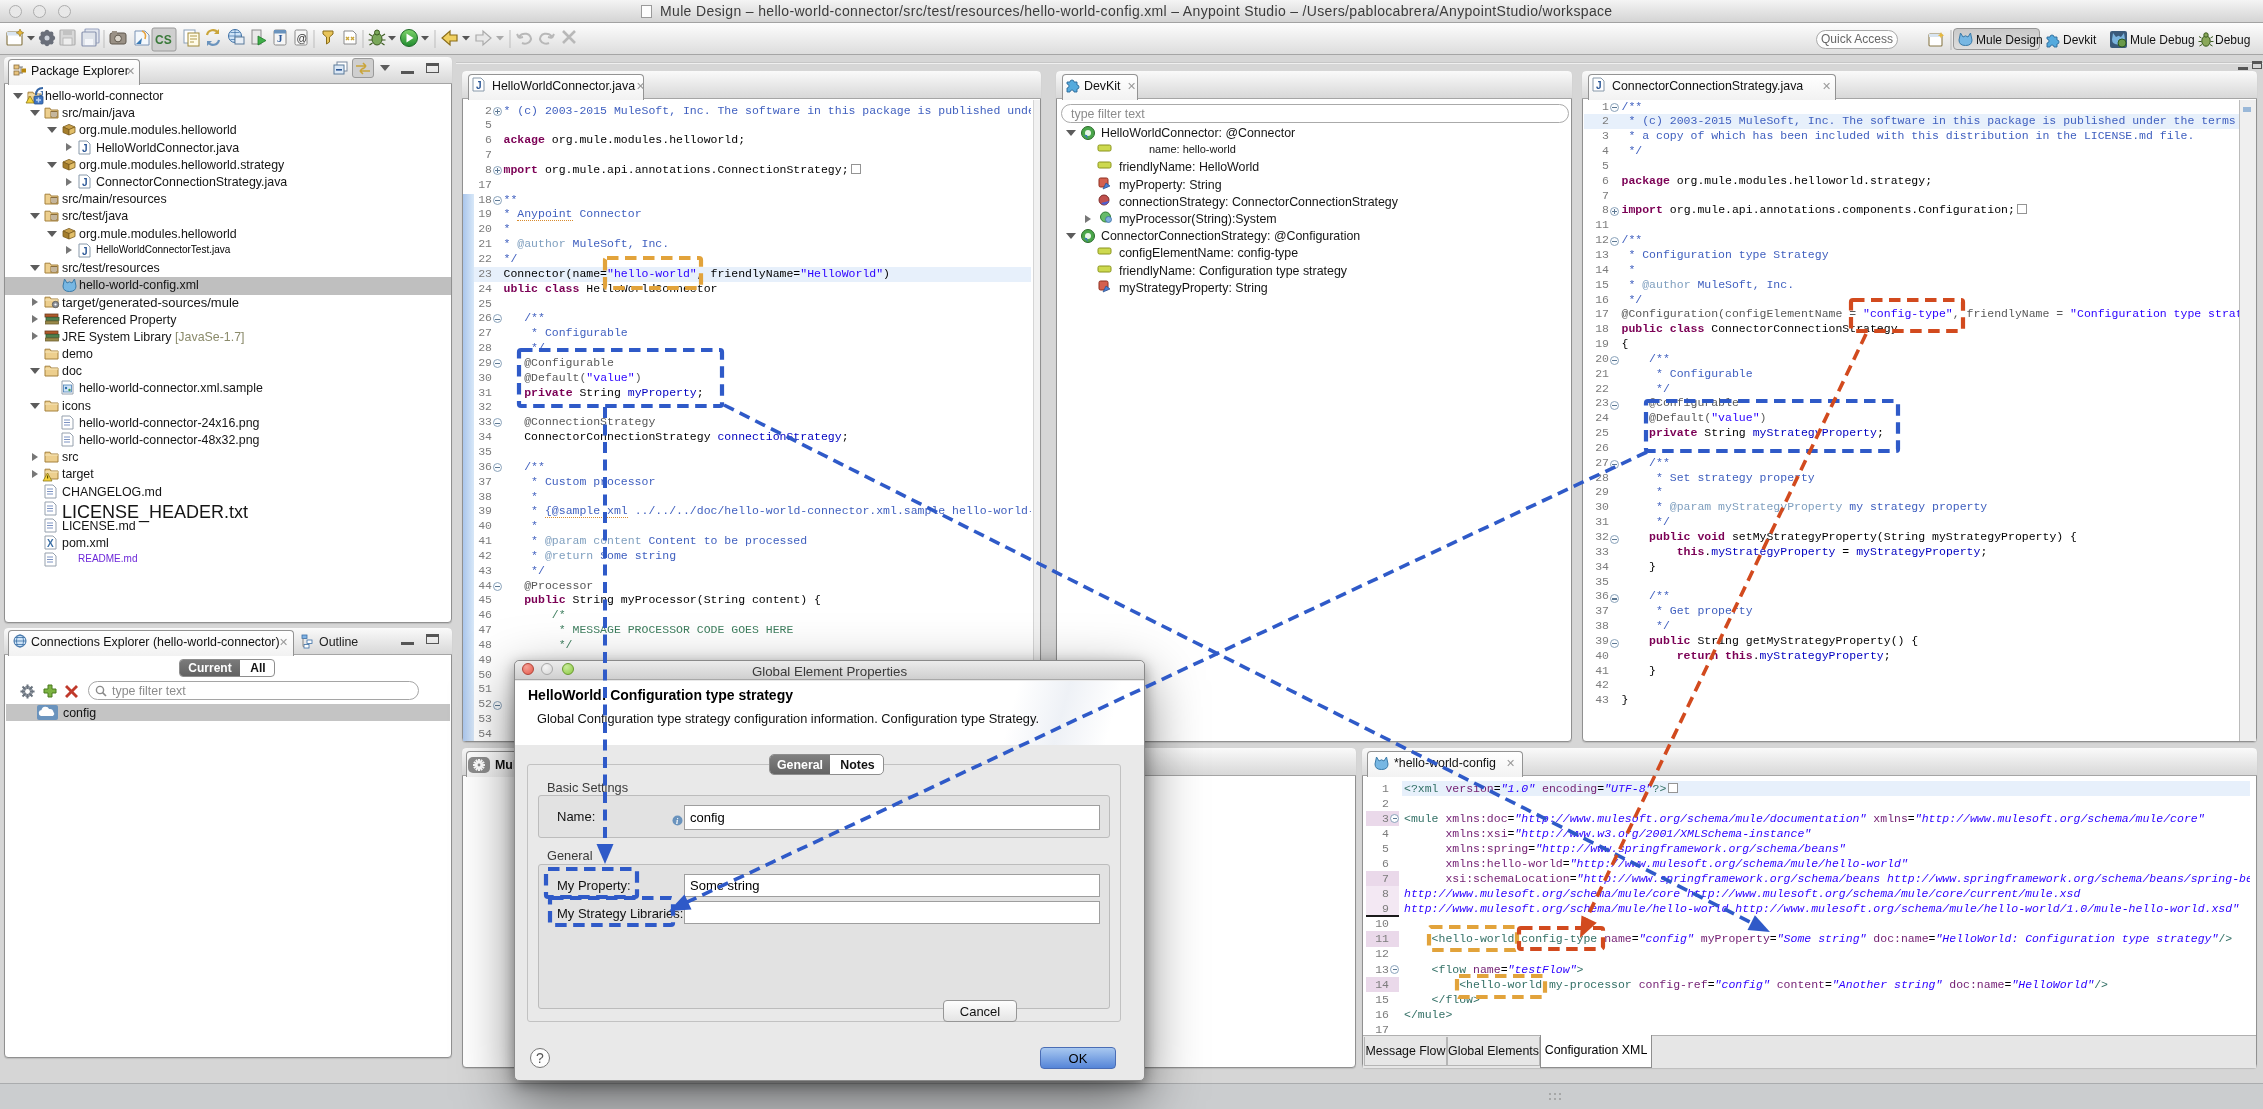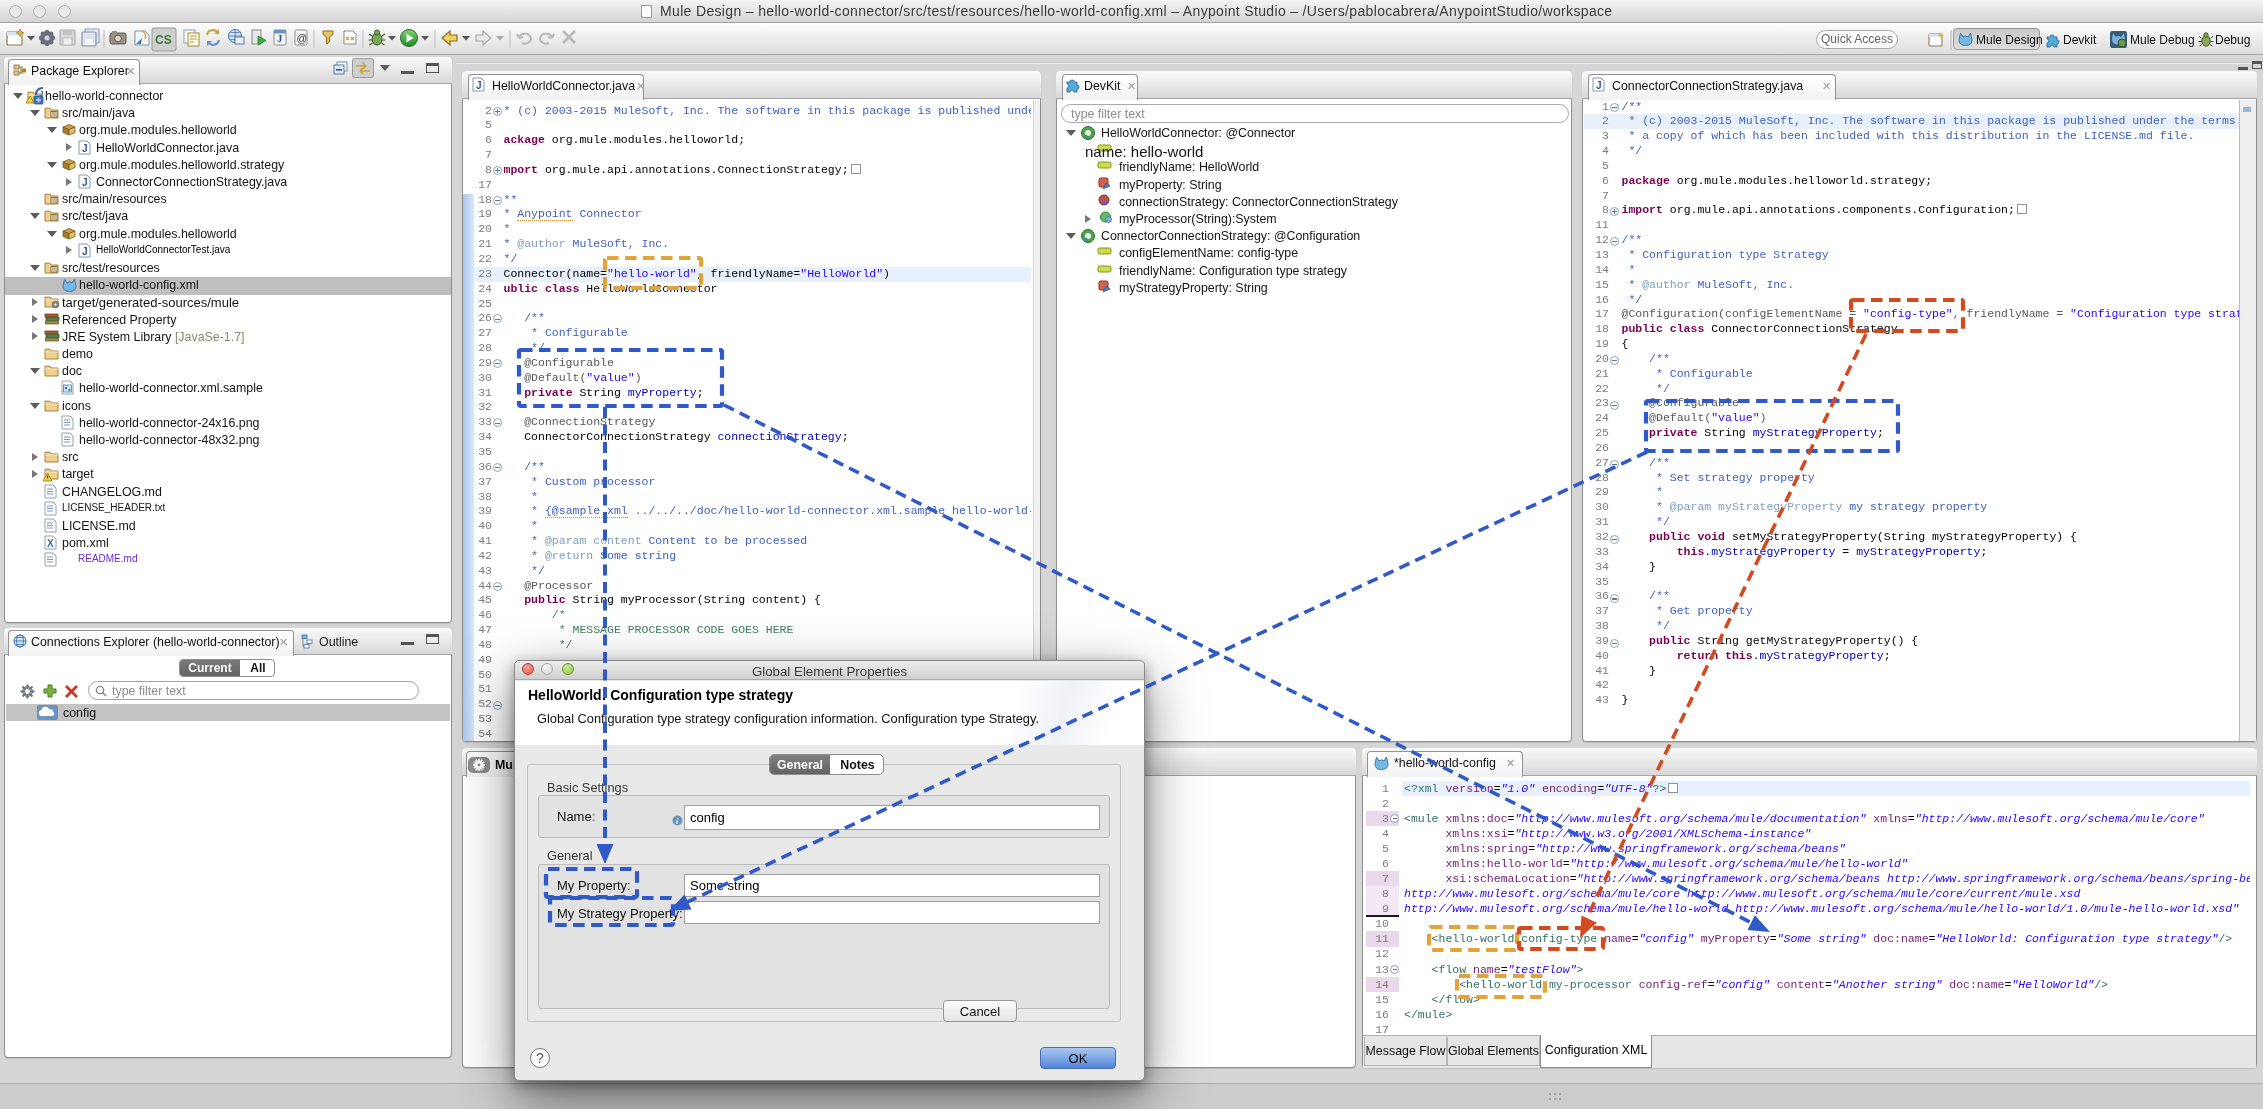--- a/index.html
+++ b/index.html
@@ -416,21 +416,21 @@
 <div class="ab" style="left:62px;top:467.4px;font-size:12.4px;color:#151515;white-space:nowrap">target</div>
 <svg class="ab" style="left:44px;top:483.59999999999997px" width="13" height="15">
     <path d="M1 1 L9 1 L12 4 L12 14 L1 14 Z" fill="#ffffff" stroke="#95a0ad" stroke-width="1"></path>
     <path d="M3 5 h6 M3 7.5 h6 M3 10 h6" stroke="#7d93c2" stroke-width="1"></path>
   </svg>
 <div class="ab" style="left:62px;top:484.6px;font-size:12.4px;color:#151515;white-space:nowrap">CHANGELOG.md</div>
 <svg class="ab" style="left:44px;top:500.79999999999995px" width="13" height="15">
     <path d="M1 1 L9 1 L12 4 L12 14 L1 14 Z" fill="#ffffff" stroke="#95a0ad" stroke-width="1"></path>
     <path d="M3 5 h6 M3 7.5 h6 M3 10 h6" stroke="#7d93c2" stroke-width="1"></path>
   </svg>
-<div class="ab" style="left:62px;top:501.8px;font-size:10px;color:#151515;white-space:nowrap">LICENSE_HEADER.txt</div>
+<div class="ab" style="left:62px;top:501.8px;font-size:18px;color:#151515;white-space:nowrap">LICENSE_HEADER.txt</div>
 <svg class="ab" style="left:44px;top:518.0px" width="13" height="15">
     <path d="M1 1 L9 1 L12 4 L12 14 L1 14 Z" fill="#ffffff" stroke="#95a0ad" stroke-width="1"></path>
     <path d="M3 5 h6 M3 7.5 h6 M3 10 h6" stroke="#7d93c2" stroke-width="1"></path>
   </svg>
 <div class="ab" style="left:62px;top:519.0px;font-size:12.4px;color:#151515;white-space:nowrap">LICENSE.md</div>
 <svg class="ab" style="left:44px;top:535.2px" width="13" height="15">
     <path d="M1 1 L9 1 L12 4 L12 14 L1 14 Z" fill="#ffffff" stroke="#95a0ad" stroke-width="1"></path>
     <text x="3" y="12" font-size="10" font-weight="bold" fill="#3a6ea5" font-family="Liberation Sans">X</text>
   </svg>
 <div class="ab" style="left:62px;top:536.2px;font-size:12.4px;color:#151515;white-space:nowrap">pom.xml</div>
@@ -552,21 +552,21 @@
 <div class="ab tri-d" style="left:1066px;top:130.0px"></div>
 <svg class="ab" style="left:1080px;top:125.0px" width="16" height="16">
     <circle cx="8" cy="8" r="6.5" fill="#4aa64a" stroke="#2a6a2a" stroke-width="1"></circle>
     <circle cx="8" cy="8" r="3" fill="#e8f5e8"></circle>
     <path d="M4 10 l4 4 l-1 -4 Z" fill="#3a7ab5"></path>
   </svg>
 <div class="ab" style="left:1101px;top:126.0px;font-size:12.4px;color:#151515;white-space:nowrap">HelloWorldConnector: @Connector</div>
 <svg class="ab" style="left:1098px;top:142.2px" width="14" height="12">
     <rect x="0" y="3" width="13" height="6" rx="1.5" fill="#cdd94f" stroke="#8a941e" stroke-width="1"></rect>
   </svg>
-<div class="ab" style="left:1085px;top:143.2px;font-size:15px;color:#151515;white-space:nowrap">name: hello-world</div>
+<div class="ab" style="left:1149px;top:143.2px;font-size:11px;color:#151515;white-space:nowrap">name: hello-world</div>
 <svg class="ab" style="left:1098px;top:159.4px" width="14" height="12">
     <rect x="0" y="3" width="13" height="6" rx="1.5" fill="#cdd94f" stroke="#8a941e" stroke-width="1"></rect>
   </svg>
 <div class="ab" style="left:1119px;top:160.4px;font-size:12.4px;color:#151515;white-space:nowrap">friendlyName: HelloWorld</div>
 <svg class="ab" style="left:1098px;top:176.6px" width="14" height="13">
     <rect x="1" y="1" width="9" height="9" rx="1.5" fill="#d4604f" stroke="#8e2e1e" stroke-width="1"></rect>
     <path d="M5 12 L12 9 L8 6 Z" fill="#4a7fd4" stroke="#24508e" stroke-width=".7"></path>
   </svg>
 <div class="ab" style="left:1119px;top:177.6px;font-size:12.4px;color:#151515;white-space:nowrap">myProperty: String</div>
 <svg class="ab" style="left:1098px;top:193.8px" width="14" height="13">
@@ -723,21 +723,21 @@
 <div class="ab" style="left:557px;top:809px;font-size:13px;color:#111">Name:</div>
 <svg class="ab" style="left:672px;top:815px" width="11" height="11">
     <circle cx="5.5" cy="5.5" r="5" fill="#6a93bd"></circle>
     <text x="4" y="8.5" font-size="8" fill="#fff" font-family="Liberation Serif" font-style="italic" font-weight="bold">i</text>
   </svg>
 <div class="inp" style="left:684px;top:805px;width:416px;height:25px;line-height:24px;padding-left:5px">config</div>
 <div class="ab" style="left:547px;top:848px;font-size:12.8px;color:#3a3a3a">General</div>
 <div class="grp" style="left:538px;top:864px;width:572px;height:145px;background:#e2e2e2"></div>
 <div class="ab" style="left:557px;top:878px;font-size:13px;color:#111">My Property:</div>
 <div class="inp" style="left:684px;top:874px;width:416px;height:23px;line-height:22px;padding-left:5px">Some string</div>
-<div class="ab" style="left:557px;top:906px;font-size:13px;color:#111">My Strategy Property:</div>
+<div class="ab" style="left:557px;top:906px;font-size:13px;color:#111">My Strategy Libraries:</div>
 <div class="inp" style="left:684px;top:901px;width:416px;height:23px"></div>
 <div class="ab" style="left:530px;top:1048px;width:20px;height:20px;border:1.6px solid #777;border-radius:50%;color:#555;font-size:14px;text-align:center;line-height:18px;background:#fdfdfd">?</div>
 <div class="btn" style="left:943px;top:1000px;width:74px;line-height:21px">Cancel</div>
 <div class="btn" style="left:1040px;top:1047px;width:76px;line-height:21px;background:linear-gradient(#a8c8f0,#5585d8);border-color:#4a6db5;color:#000">OK</div>
 <svg class="ab" style="left:0;top:0;z-index:50;pointer-events:none" width="2263" height="1109">
     <rect x="519" y="350" width="203" height="56" rx="2" fill="none" stroke="#2f5ac8" stroke-width="4.2" stroke-dasharray="11.5 6.5"></rect>
     <rect x="1646" y="401" width="252" height="50" rx="2" fill="none" stroke="#2f5ac8" stroke-width="4.2" stroke-dasharray="11.5 6.5"></rect>
     <rect x="546" y="869" width="91" height="28" rx="2" fill="none" stroke="#2f5ac8" stroke-width="4.2" stroke-dasharray="11.5 6.5"></rect>
     <rect x="550" y="898" width="123" height="27" rx="2" fill="none" stroke="#2f5ac8" stroke-width="4.2" stroke-dasharray="11.5 6.5"></rect>
     <line x1="605" y1="407" x2="605" y2="845" stroke="#2f5ac8" stroke-width="4" stroke-dasharray="11 6.5"></line>

